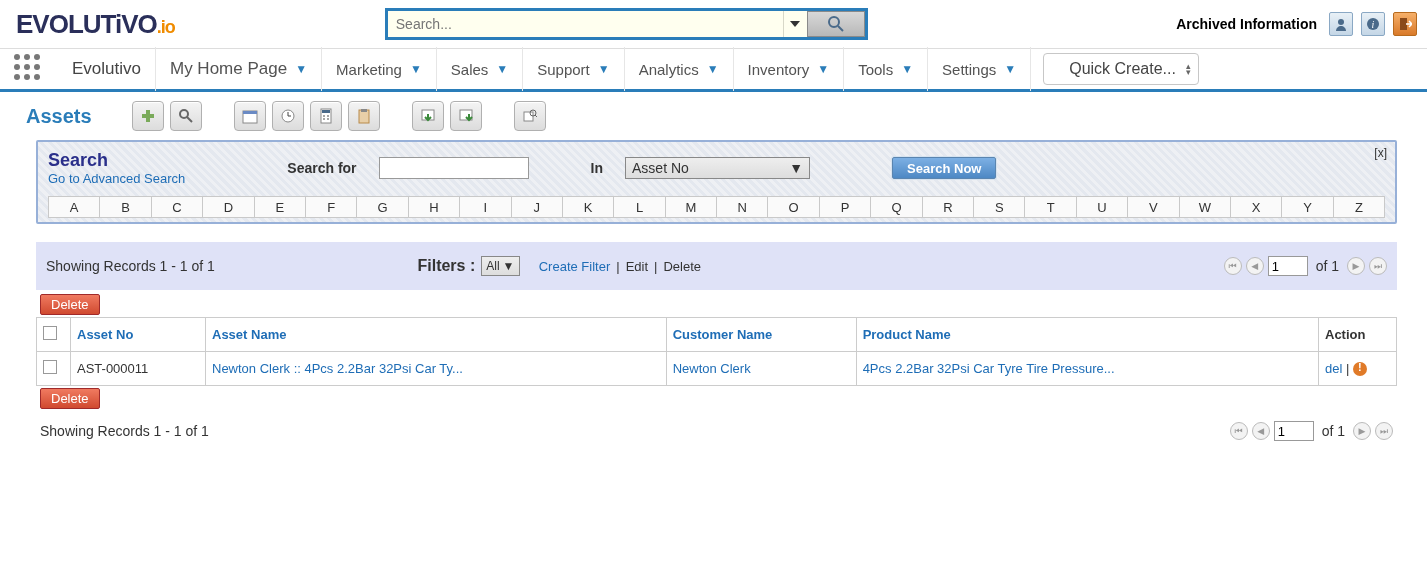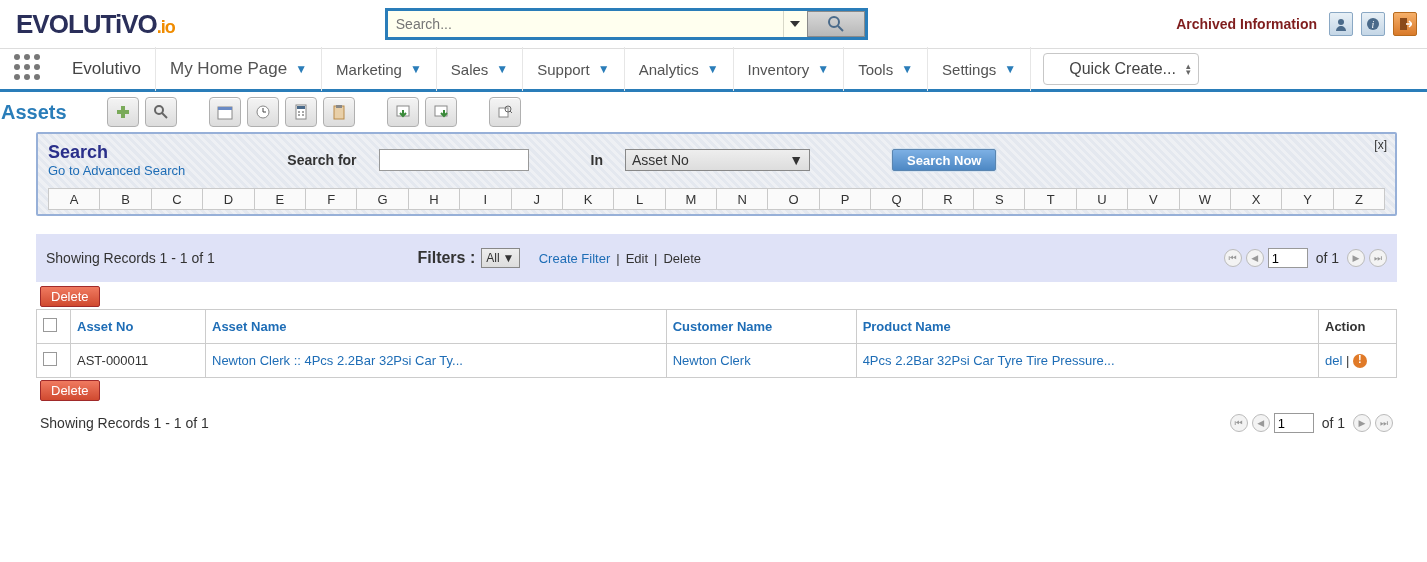--- a/index.html
+++ b/index.html
@@ -9,37 +9,37 @@
 
 .topbar { display: flex; align-items: center; height: 48px; padding: 0 10px; }
 .logo { display: flex; align-items: baseline; font-weight: 800; color: #2a2f5a; font-size: 26px; margin-left: 6px; letter-spacing: -1px; user-select: none; }
 .logo .ebrand { font-family: Verdana, sans-serif; }
 .logo .io { color: #f08c00; font-size: 18px; font-weight: 700; margin-left: 0; }
 .searchbox-wrap { margin-left: 210px; display: flex; border: 3px solid #2a7db9; }
 .searchbox { width: 395px; height: 26px; background: #ffffef; border: none; padding: 0 8px; font-size: 14px; color: #333; }
 .search-dd { width: 24px; height: 26px; display: flex; align-items: center; justify-content: center; background: #ffffef; border-left: 1px solid #d8d8c8; cursor: pointer; }
 .search-btn { width: 58px; height: 26px; background: linear-gradient(#d8d8d8,#b8b8b8); border: 1px solid #8a8a8a; display: flex; align-items: center; justify-content: center; cursor: pointer; }
 .top-right { margin-left: auto; display: flex; align-items: center; gap: 8px; }
-.top-right .archived { font-weight: bold; font-size: 14px; color: #7f1d1d; margin-right: 4px; }
+.top-right .archived { font-weight: bold; font-size: 14px; color: #000000; margin-right: 4px; }
 .icon-btn { width: 24px; height: 24px; border: 1px solid #8aa8c4; background: linear-gradient(#e8f0f6,#c4d6e6); display: inline-flex; align-items: center; justify-content: center; cursor: pointer; border-radius: 2px; }
 .icon-btn.orange { background: linear-gradient(#f6b06a,#d97a2a); border-color: #b86b1e; color: #fff; }
 
 
 .mainnav { display: flex; align-items: center; height: 44px; border-top: 1px solid #ddd; border-bottom: 3px solid #2a7db9; background: #fff; }
 .mainnav .apps { width: 30px; height: 30px; margin: 0 14px; display: grid; grid-template-columns: repeat(3, 6px); grid-template-rows: repeat(3, 6px); gap: 4px; cursor: pointer; }
 .mainnav .apps span { background: #777; border-radius: 50%; width: 6px; height: 6px; display: block; }
 .navitem { display: flex; align-items: center; gap: 8px; padding: 0 14px; height: 44px; color: #535353; font-size: 15px; border-right: 1px solid #e6e6e6; cursor: pointer; }
 .navitem.brand { font-size: 17px; font-weight: normal; color: #444; }
 .navitem.myhome { font-size: 17px; }
 .chev { color: #2a7db9; font-size: 12px; }
 .quickcreate { margin-left: 12px; display: flex; align-items: center; gap: 10px; height: 32px; padding: 4px 8px 4px 25px; border: 1px solid #c7c7c7; border-radius: 4px; background: #fff; font-size: 16px; color: #444; cursor: pointer; }
 .spinner-arrows { display: flex; flex-direction: column; line-height: 6px; font-size: 9px; color: #666; }
 
 
-.modrow { display: flex; align-items: center; height: 40px; padding: 2px 1px; }
+.modrow { display: flex; align-items: center; height: 48px; padding: 2px 26px; }
 .modrow h2 { color: #2a7db9; font-size: 20px; font-weight: bold; margin-right: 40px; margin-left: 0; }
 .toolbtns { display: flex; gap: 6px; }
 .toolbtns .seg { display: flex; gap: 6px; margin-right: 26px; }
 .tbtn { width: 32px; height: 30px; border: 1px solid #b0b0b0; border-radius: 4px; background: linear-gradient(#f4f4f4,#dcdcdc); display: flex; align-items: center; justify-content: center; cursor: pointer; box-shadow: 0 1px 0 #fff inset; }
 
 
 .content { padding: 0 30px 20px 36px; }
 .searchpanel { border: 2px solid #97b0d8; background: repeating-linear-gradient(45deg,#eef0f4,#eef0f4 3px,#e4e8ef 3px,#e4e8ef 6px); border-radius: 2px; padding: 8px 10px 4px 10px; position: relative; margin-bottom: 18px; }
 .searchpanel .close { position: absolute; right: 8px; top: 4px; font-size: 12px; color: #333; cursor: pointer; }
 .sp-head { display: flex; align-items: center; gap: 22px; }

